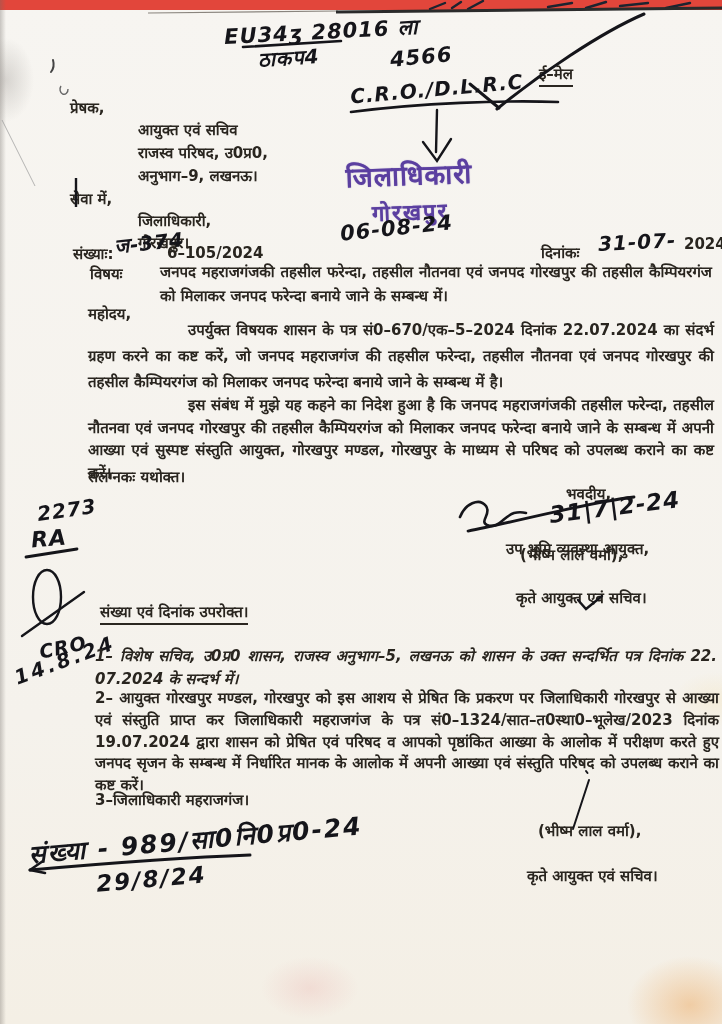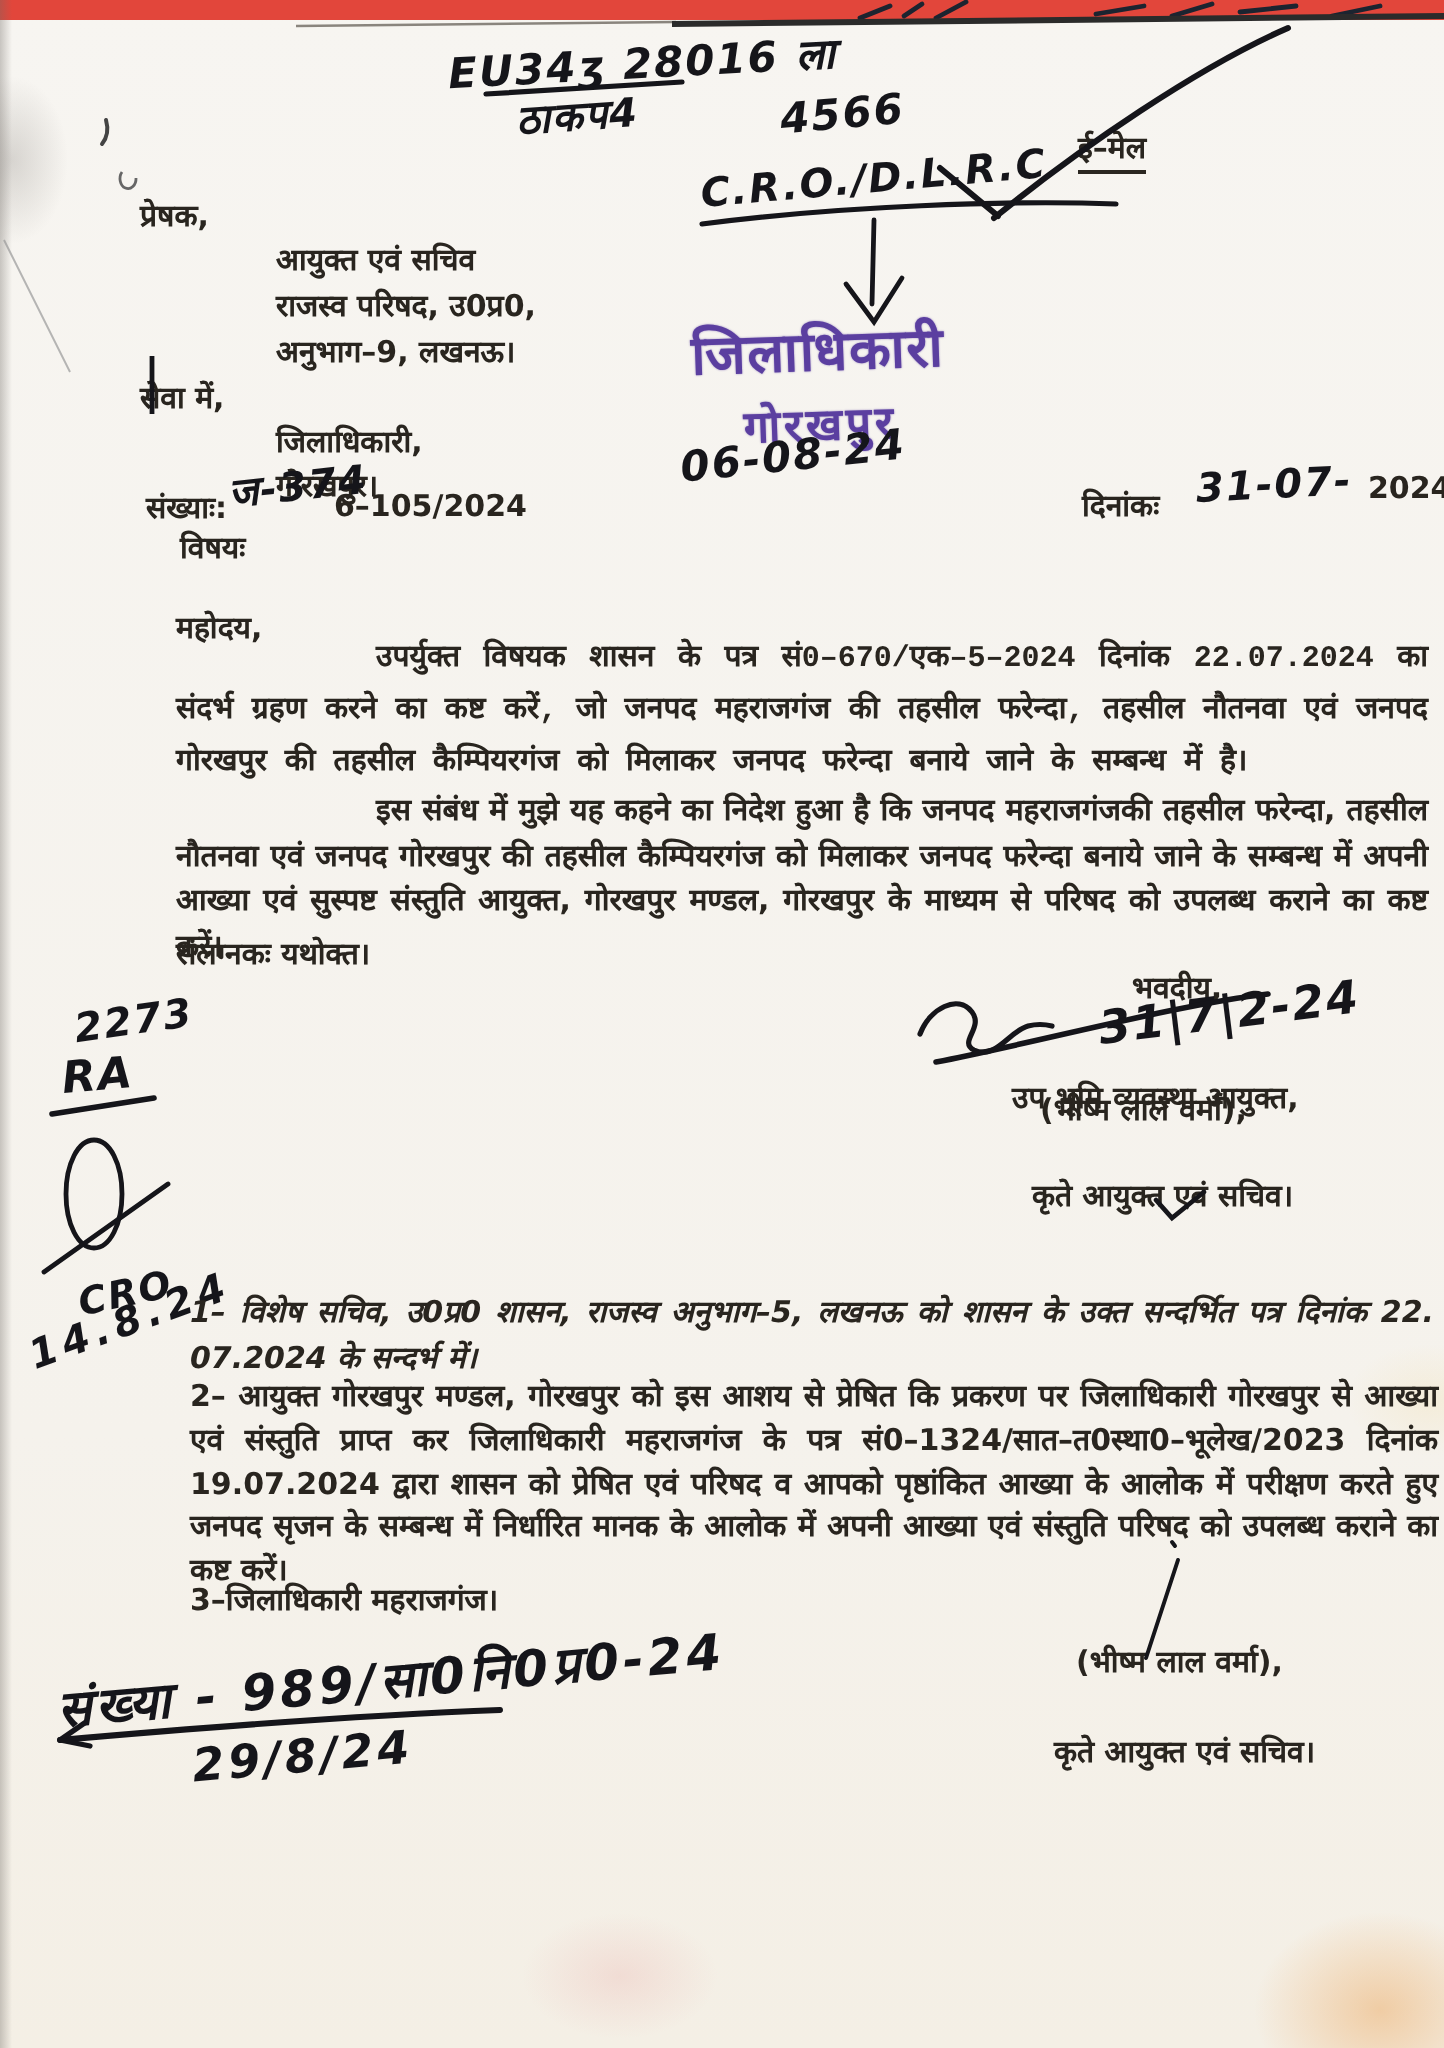--- a/index.html
+++ b/index.html
@@ -56,37 +56,39 @@
   <div class="hw" style="left:340px; top:216px; font-size:21px; transform:rotate(-6deg);">06-08-24</div>
 
   <div class="abs print" style="left:73px; top:243px;">संख्याः:</div>
   <div class="hw" style="left:114px; top:229px; font-size:20px; transform:rotate(-6deg);">ज-374</div>
   <div class="abs print" style="left:167px; top:244px;">6–105/2024</div>
   <div class="abs print" style="left:541px; top:242px;">दिनांकः</div>
   <div class="hw" style="left:598px; top:230px; font-size:20px; transform:rotate(-3deg);">31-07-</div>
   <div class="abs print" style="left:684px; top:235px;">2024</div>
 
   <div class="abs print" style="left:90px; top:263px;">विषयः</div>
+  <div class="block" style="left:160px; top:261px; width:552px; line-height:23.5px;">जनपद महराजगंजकी तहसील फरेन्दा, तहसील नौतनवा एवं जनपद गोरखपुर की तहसील कैम्पियरगंज को मिलाकर जनपद फरेन्दा बनाये जाने के सम्बन्ध में।</div>
 
   <div class="abs print" style="left:88px; top:303px;">महोदय,</div>
-  <div class="block" style="left:88px; top:317px; width:626px; line-height:26px; text-indent:100px;font-family:Liberation Mono, monospace;">उपर्युक्त विषयक शासन के पत्र सं0–670/एक–5–2024 दिनांक 22.07.2024 का संदर्भ ग्रहण करने का कष्ट करें, जो जनपद महराजगंज की तहसील फरेन्दा, तहसील नौतनवा एवं जनपद गोरखपुर की तहसील कैम्पियरगंज को मिलाकर जनपद फरेन्दा बनाये जाने के सम्बन्ध में है।</div>
+  <div class="block" style="left:88px; top:317px; width:626px; line-height:26px; text-indent:100px;">उपर्युक्त विषयक शासन के पत्र सं0–670/एक–5–2024 दिनांक 22.07.2024 का संदर्भ ग्रहण करने का कष्ट करें, जो जनपद महराजगंज की तहसील फरेन्दा, तहसील नौतनवा एवं जनपद गोरखपुर की तहसील कैम्पियरगंज को मिलाकर जनपद फरेन्दा बनाये जाने के सम्बन्ध में है।</div>
   <div class="block" style="left:88px; top:394px; width:626px; line-height:22.5px; text-indent:100px;">इस संबंध में मुझे यह कहने का निदेश हुआ है कि जनपद महराजगंजकी तहसील फरेन्दा, तहसील नौतनवा एवं जनपद गोरखपुर की तहसील कैम्पियरगंज को मिलाकर जनपद फरेन्दा बनाये जाने के सम्बन्ध में अपनी आख्या एवं सुस्पष्ट संस्तुति आयुक्त, गोरखपुर मण्डल, गोरखपुर के माध्यम से परिषद को उपलब्ध कराने का कष्ट करें।</div>
   <div class="abs print" style="left:88px; top:466px;">संलग्नकः यथोक्त।</div>
 
   <div class="abs print" style="left:538px; top:483px;margin-left:28px;">भवदीय,</div>
   <div class="hw" style="left:549px; top:494px; font-size:23px; transform:rotate(-7deg);">31|7|2-24</div>
   <div class="abs print" style="left:520px; top:544px;">(भीष्म लाल वर्मा),</div>
   <div class="abs print" style="left:506px; top:538px;">उप भूमि व्यवस्था आयुक्त,</div>
   <div class="abs print" style="left:516px; top:587px;">कृते आयुक्त एवं सचिव।</div>
 
   <div class="hw" style="left:37px; top:498px; font-size:20px; transform:rotate(-8deg);">2273</div>
   <div class="hw" style="left:31px; top:526px; font-size:22px; transform:rotate(-5deg);">RA</div>
   <div class="hw" style="left:39px; top:636px; font-size:19px; transform:rotate(-12deg);">CRO</div>
   <div class="hw" style="left:12px; top:648px; font-size:20px; transform:rotate(-20deg); letter-spacing:3px;">14.8.24</div>
 
+  <div class="abs print underlined" style="left:100px; top:601px;">संख्या एवं दिनांक उपरोक्त।</div>
   <div class="block" style="left:95px; top:645px; width:622px; line-height:23px;font-style:italic;">1– विशेष सचिव, उ0प्र0 शासन, राजस्व अनुभाग–5, लखनऊ को शासन के उक्त सन्दर्भित पत्र दिनांक 22. 07.2024 के सन्दर्भ में।</div>
   <div class="block" style="left:95px; top:688px; width:624px; line-height:21.8px;">2– आयुक्त गोरखपुर मण्डल, गोरखपुर को इस आशय से प्रेषित कि प्रकरण पर जिलाधिकारी गोरखपुर से आख्या एवं संस्तुति प्राप्त कर जिलाधिकारी महराजगंज के पत्र सं0–1324/सात–त0स्था0–भूलेख/2023 दिनांक 19.07.2024 द्वारा शासन को प्रेषित एवं परिषद व आपको पृष्ठांकित आख्या के आलोक में परीक्षण करते हुए जनपद सृजन के सम्बन्ध में निर्धारित मानक के आलोक में अपनी आख्या एवं संस्तुति परिषद को उपलब्ध कराने का कष्ट करें।</div>
   <div class="abs print" style="left:95px; top:789px;">3–जिलाधिकारी महराजगंज।</div>
 
   <div class="abs print" style="left:538px; top:820px;">(भीष्म लाल वर्मा),</div>
   <div class="abs print" style="left:527px; top:865px;">कृते आयुक्त एवं सचिव।</div>
 
   <div class="hw" style="left:28px; top:822px; font-size:25px; transform:rotate(-5deg); letter-spacing:2px;">संख्या - 989/सा0नि0प्र0-24</div>
   <div class="hw" style="left:96px; top:866px; font-size:23px; transform:rotate(-5deg); letter-spacing:2px;">29/8/24</div>
 

